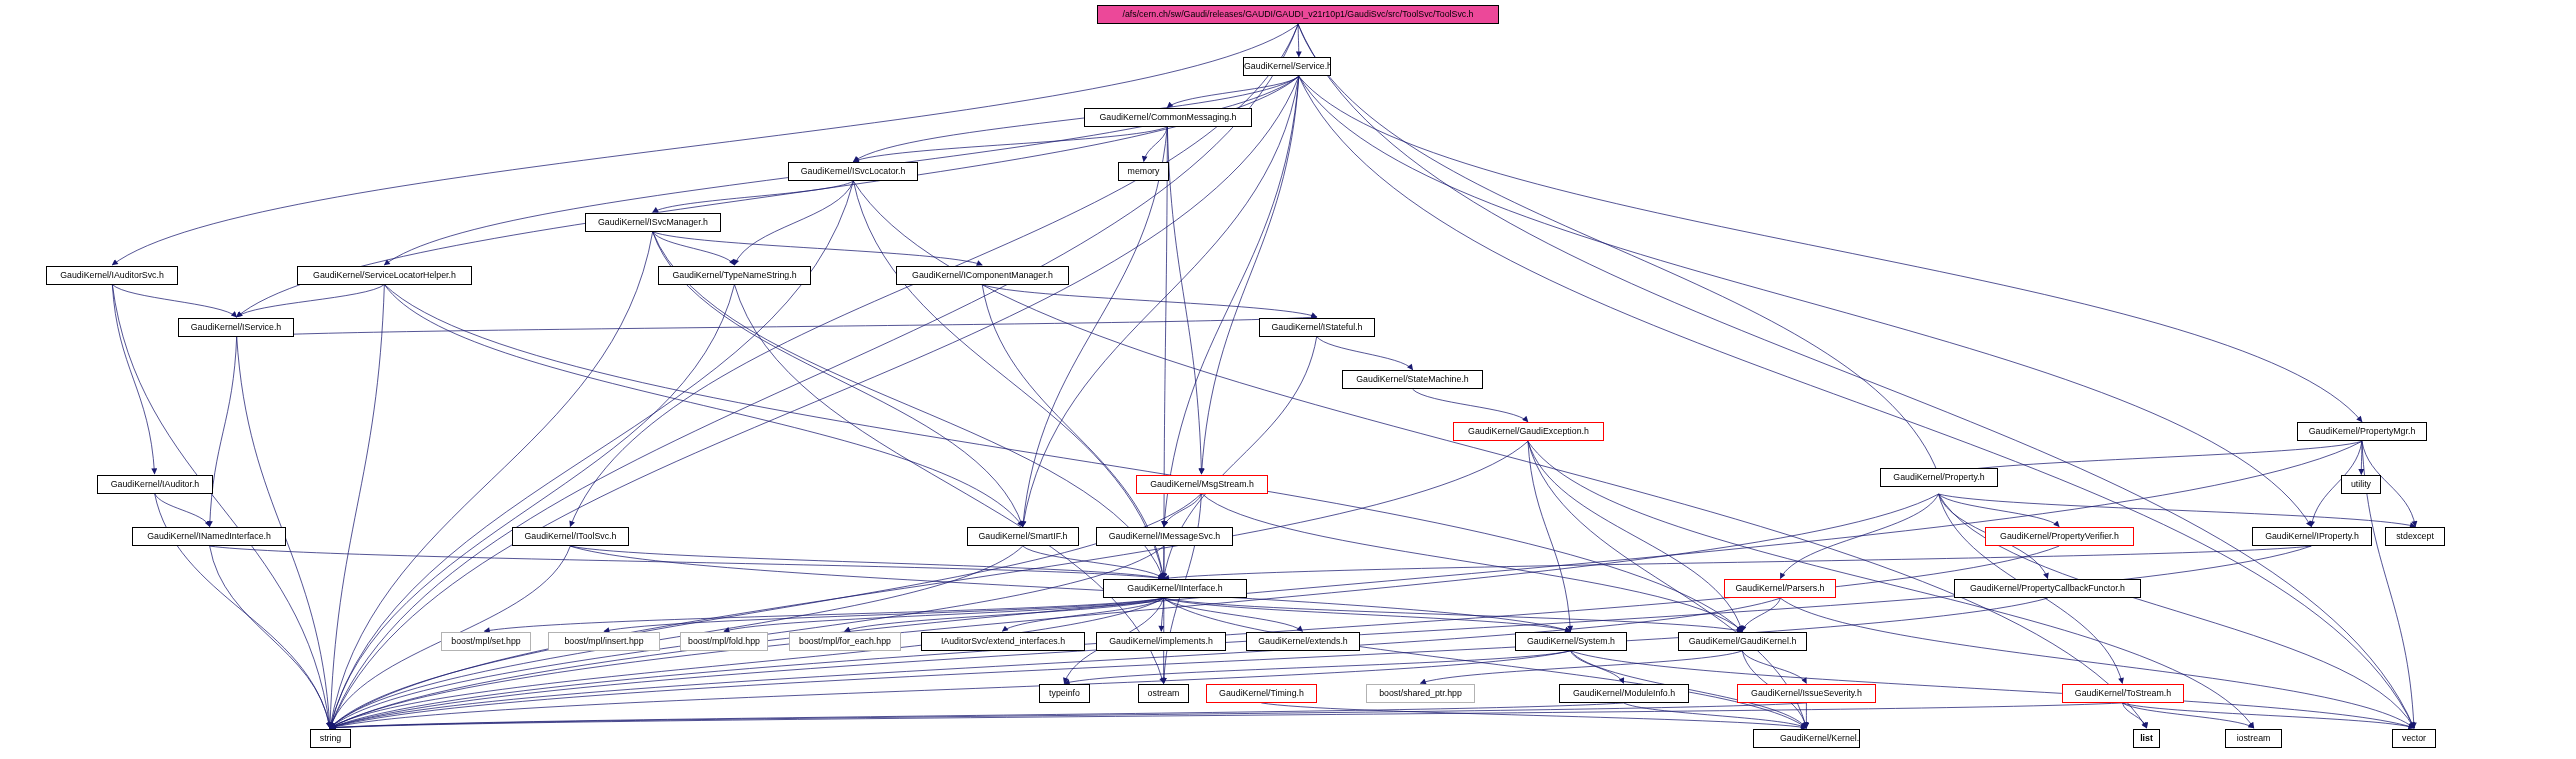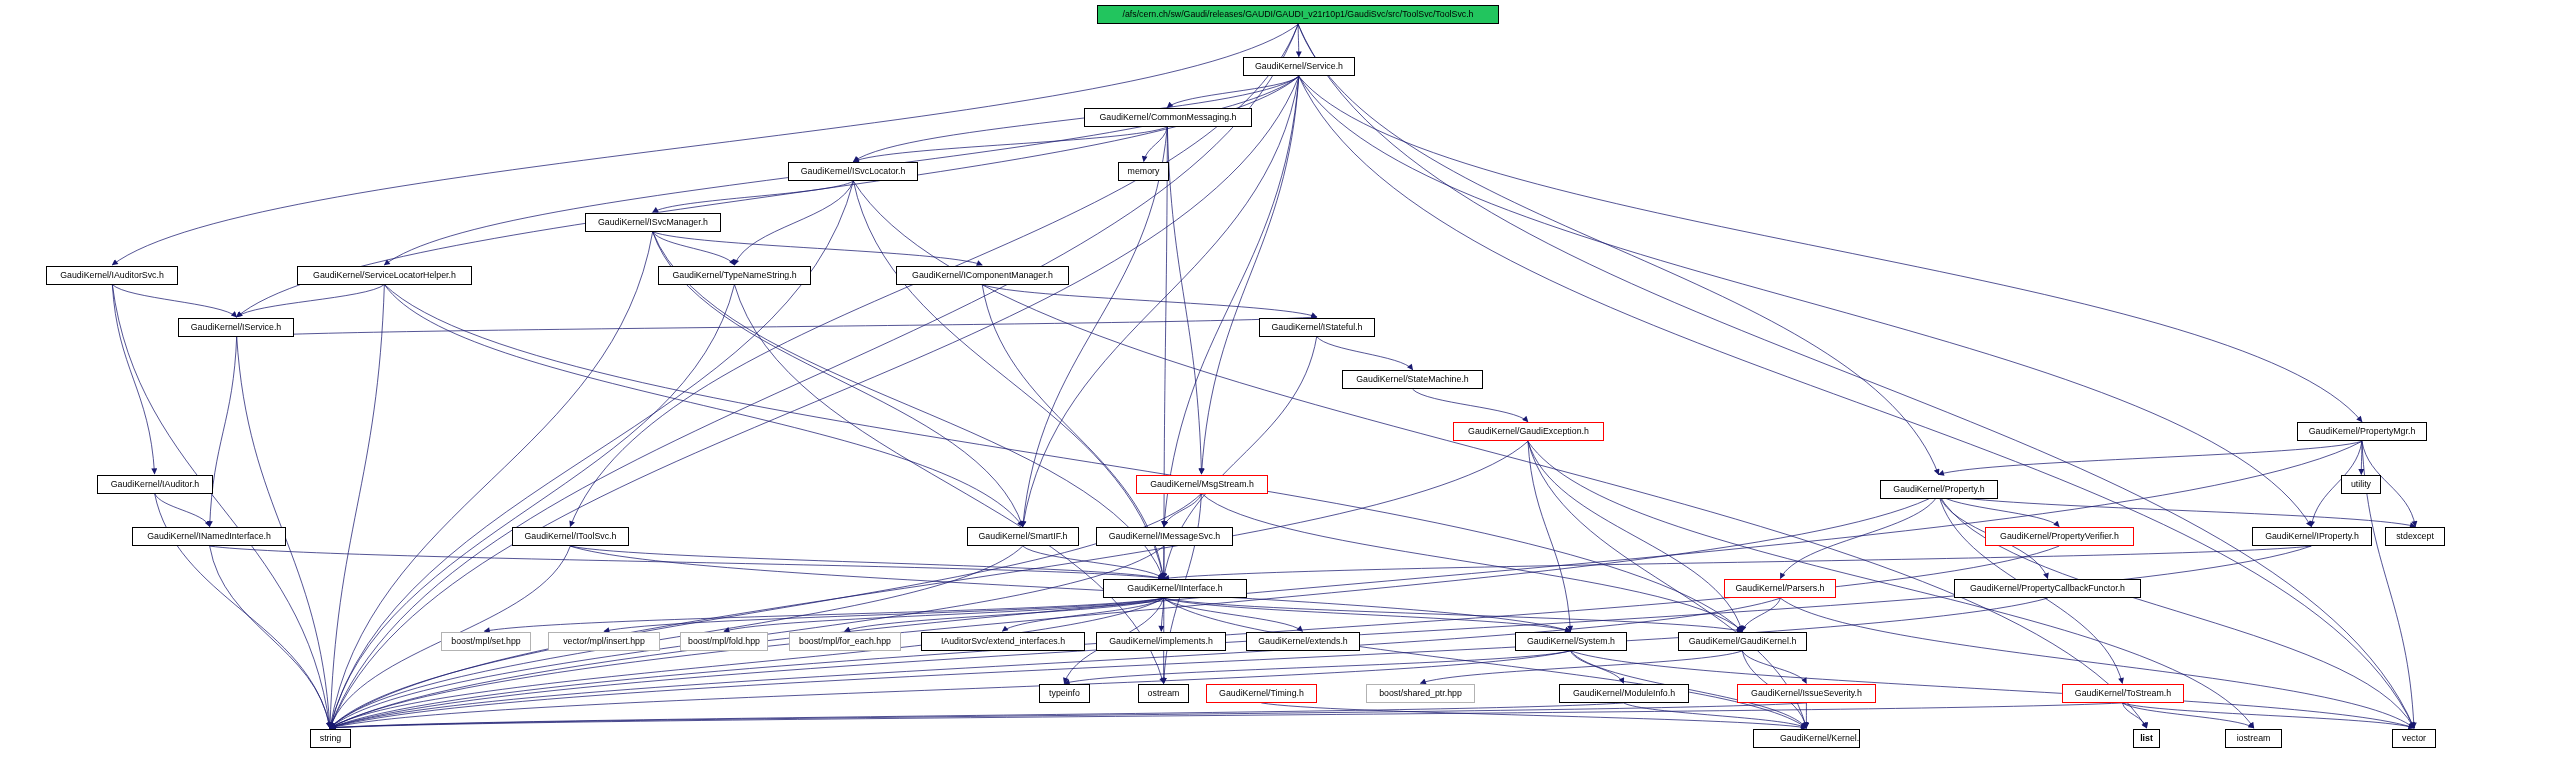--- a/index.html
+++ b/index.html
@@ -29,21 +29,21 @@
     text-align: center;
     font-size: 8.8px;
     color: #000000;
     background: #ffffff;
     border: 0.7px solid #000000;
     white-space: nowrap;
     overflow: hidden;
     z-index: 2;
   }
   .node.title {
-    background: #22c55e;
+    background: #ec4899;
     border: 0.7px solid #000000;
   }
   .node.red   { border: 0.7px solid #ff0000; }
   .node.gray  { border: 0.7px solid #b2b2b2; }
 </style>
 </head>
 <body>
 
 <div id="canvas">
   <svg id="edge-layer" xmlns="http://www.w3.org/2000/svg" viewBox="0 0 3811 1123" width="2576" height="759">
@@ -167,50 +167,50 @@
       <path d="M 2672.5 1040 C 2672.5 1056.65, 2672.5 1060.35, 2672.5 1077" fill="none" stroke="#191970" stroke-width="1.1" marker-end="url(#arrow)"></path>
       <path d="M 2672.5 1040 C 2410.36 1056.65, 750.14 1060.35, 488 1077" fill="none" stroke="#191970" stroke-width="1.1" marker-end="url(#arrow)"></path>
       <path d="M 1866 1040 C 1962.78 1056.65, 2575.72 1060.35, 2672.5 1077" fill="none" stroke="#191970" stroke-width="1.1" marker-end="url(#arrow)"></path>
       <path d="M 3140 1040 C 2821.76 1056.65, 806.24 1060.35, 488 1077" fill="none" stroke="#191970" stroke-width="1.1" marker-end="url(#arrow)"></path>
       <path d="M 3140 1040 C 3144.32 1056.65, 3171.68 1060.35, 3176 1077" fill="none" stroke="#191970" stroke-width="1.1" marker-end="url(#arrow)"></path>
       <path d="M 3140 1040 C 3163.34 1056.65, 3311.16 1060.35, 3334.5 1077" fill="none" stroke="#191970" stroke-width="1.1" marker-end="url(#arrow)"></path>
       <path d="M 3140 1040 C 3191.78 1056.65, 3519.72 1060.35, 3571.5 1077" fill="none" stroke="#191970" stroke-width="1.1" marker-end="url(#arrow)"></path>
     </svg>
 
 <div class="node title" title="/afs/cern.ch/sw/Gaudi/releases/GAUDI/GAUDI_v21r10p1/GaudiSvc/src/ToolSvc/ToolSvc.h" style="left: 1097px; top: 5.4px; width: 402px;">/afs/cern.ch/sw/Gaudi/releases/GAUDI/GAUDI_v21r10p1/GaudiSvc/src/ToolSvc/ToolSvc.h</div>
-    <div class="node" title="GaudiKernel/Service.h" style="left: 1243px; top: 57px; width: 112px;">GaudiKernel/Service.h</div>
+    <div class="node" title="GaudiKernel/Service.h" style="left: 1243px; top: 57px; width: 88px;">GaudiKernel/Service.h</div>
     <div class="node" title="GaudiKernel/CommonMessaging.h" style="left: 1084px; top: 108px; width: 168px;">GaudiKernel/CommonMessaging.h</div>
     <div class="node" title="GaudiKernel/ISvcLocator.h" style="left: 788px; top: 162px; width: 130px;">GaudiKernel/ISvcLocator.h</div>
     <div class="node" title="memory" style="left: 1118px; top: 162px; width: 51px;">memory</div>
     <div class="node" title="GaudiKernel/ISvcManager.h" style="left: 585px; top: 213px; width: 136px;">GaudiKernel/ISvcManager.h</div>
     <div class="node" title="GaudiKernel/IAuditorSvc.h" style="left: 46px; top: 266px; width: 132px;">GaudiKernel/IAuditorSvc.h</div>
     <div class="node" title="GaudiKernel/ServiceLocatorHelper.h" style="left: 297px; top: 266px; width: 175px;">GaudiKernel/ServiceLocatorHelper.h</div>
     <div class="node" title="GaudiKernel/TypeNameString.h" style="left: 658px; top: 266px; width: 153px;">GaudiKernel/TypeNameString.h</div>
     <div class="node" title="GaudiKernel/IComponentManager.h" style="left: 896px; top: 266px; width: 173px;">GaudiKernel/IComponentManager.h</div>
     <div class="node" title="GaudiKernel/IService.h" style="left: 178px; top: 318px; width: 116px;">GaudiKernel/IService.h</div>
     <div class="node" title="GaudiKernel/IStateful.h" style="left: 1259px; top: 318px; width: 116px;">GaudiKernel/IStateful.h</div>
     <div class="node" title="GaudiKernel/StateMachine.h" style="left: 1342px; top: 370px; width: 141px;">GaudiKernel/StateMachine.h</div>
     <div class="node red" title="GaudiKernel/GaudiException.h" style="left: 1453px; top: 422px; width: 151px;">GaudiKernel/GaudiException.h</div>
     <div class="node" title="GaudiKernel/PropertyMgr.h" style="left: 2297px; top: 422px; width: 130px;">GaudiKernel/PropertyMgr.h</div>
     <div class="node" title="GaudiKernel/IAuditor.h" style="left: 97px; top: 475px; width: 116px;">GaudiKernel/IAuditor.h</div>
     <div class="node red" title="GaudiKernel/MsgStream.h" style="left: 1136px; top: 475px; width: 132px;">GaudiKernel/MsgStream.h</div>
-    <div class="node" title="GaudiKernel/Property.h" style="left: 1880px; top: 480px; width: 118px;">GaudiKernel/Property.h</div>
+    <div class="node" title="GaudiKernel/Property.h" style="left: 1880px; top: 468px; width: 118px;">GaudiKernel/Property.h</div>
     <div class="node" title="utility" style="left: 2341px; top: 475px; width: 40px;">utility</div>
     <div class="node" title="GaudiKernel/INamedInterface.h" style="left: 132px; top: 527px; width: 154px;">GaudiKernel/INamedInterface.h</div>
     <div class="node" title="GaudiKernel/IToolSvc.h" style="left: 512px; top: 527px; width: 117px;">GaudiKernel/IToolSvc.h</div>
     <div class="node" title="GaudiKernel/SmartIF.h" style="left: 967px; top: 527px; width: 112px;">GaudiKernel/SmartIF.h</div>
     <div class="node" title="GaudiKernel/IMessageSvc.h" style="left: 1096px; top: 527px; width: 137px;">GaudiKernel/IMessageSvc.h</div>
     <div class="node red" title="GaudiKernel/PropertyVerifier.h" style="left: 1985px; top: 527px; width: 149px;">GaudiKernel/PropertyVerifier.h</div>
     <div class="node" title="GaudiKernel/IProperty.h" style="left: 2252px; top: 527px; width: 120px;">GaudiKernel/IProperty.h</div>
     <div class="node" title="stdexcept" style="left: 2385px; top: 527px; width: 60px;">stdexcept</div>
     <div class="node" title="GaudiKernel/IInterface.h" style="left: 1103px; top: 579px; width: 144px;">GaudiKernel/IInterface.h</div>
     <div class="node red" title="GaudiKernel/Parsers.h" style="left: 1724px; top: 579px; width: 112px;">GaudiKernel/Parsers.h</div>
     <div class="node" title="GaudiKernel/PropertyCallbackFunctor.h" style="left: 1954px; top: 579px; width: 187px;">GaudiKernel/PropertyCallbackFunctor.h</div>
     <div class="node gray" title="boost/mpl/set.hpp" style="left: 441px; top: 632px; width: 90px;">boost/mpl/set.hpp</div>
-    <div class="node gray" title="boost/mpl/insert.hpp" style="left: 548px; top: 632px; width: 112px;">vector/mpl/insert.hpp</div>
+    <div class="node gray" title="boost/mpl/insert.hpp" style="left: 548px; top: 632px; width: 112px;">boost/mpl/insert.hpp</div>
     <div class="node gray" title="boost/mpl/fold.hpp" style="left: 680px; top: 632px; width: 88px;">boost/mpl/fold.hpp</div>
     <div class="node gray" title="boost/mpl/for_each.hpp" style="left: 789px; top: 632px; width: 112px;">boost/mpl/for_each.hpp</div>
     <div class="node" title="GaudiKernel/extend_interfaces.h" style="left: 921px; top: 632px; width: 164px;">IAuditorSvc/extend_interfaces.h</div>
     <div class="node" title="GaudiKernel/implements.h" style="left: 1096px; top: 632px; width: 130px;">GaudiKernel/implements.h</div>
     <div class="node" title="GaudiKernel/extends.h" style="left: 1246px; top: 632px; width: 114px;">GaudiKernel/extends.h</div>
     <div class="node" title="GaudiKernel/System.h" style="left: 1515px; top: 632px; width: 112px;">GaudiKernel/System.h</div>
     <div class="node" title="GaudiKernel/StatusCode.h" style="left: 1678px; top: 632px; width: 129px;">GaudiKernel/GaudiKernel.h</div>
     <div class="node" title="typeinfo" style="left: 1039px; top: 684px; width: 51px;">typeinfo</div>
     <div class="node" title="ostream" style="left: 1138px; top: 684px; width: 51px;">ostream</div>
     <div class="node red" title="GaudiKernel/Timing.h" style="left: 1206px; top: 684px; width: 111px;">GaudiKernel/Timing.h</div>

